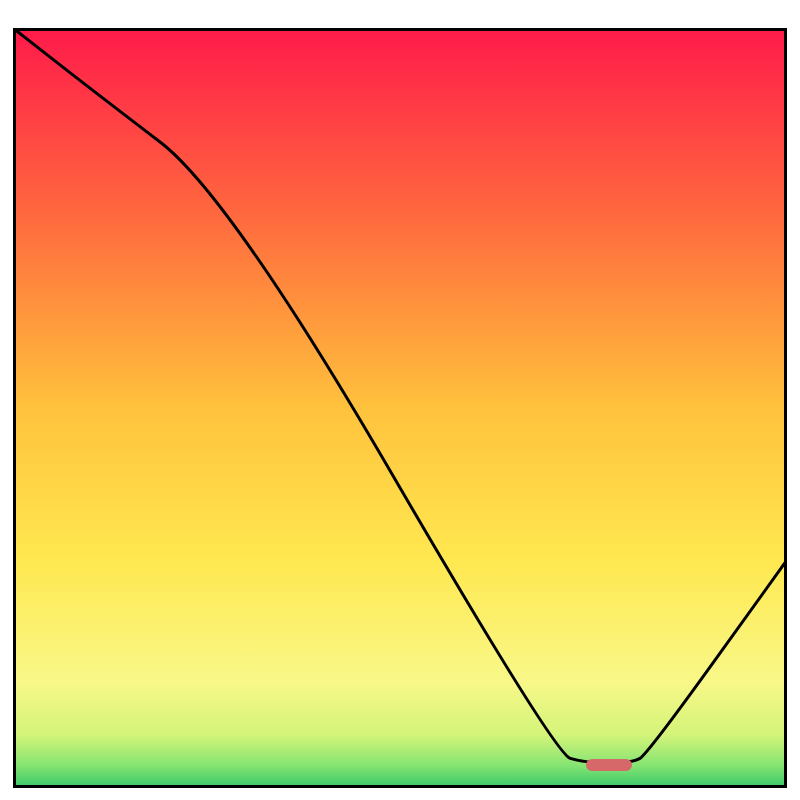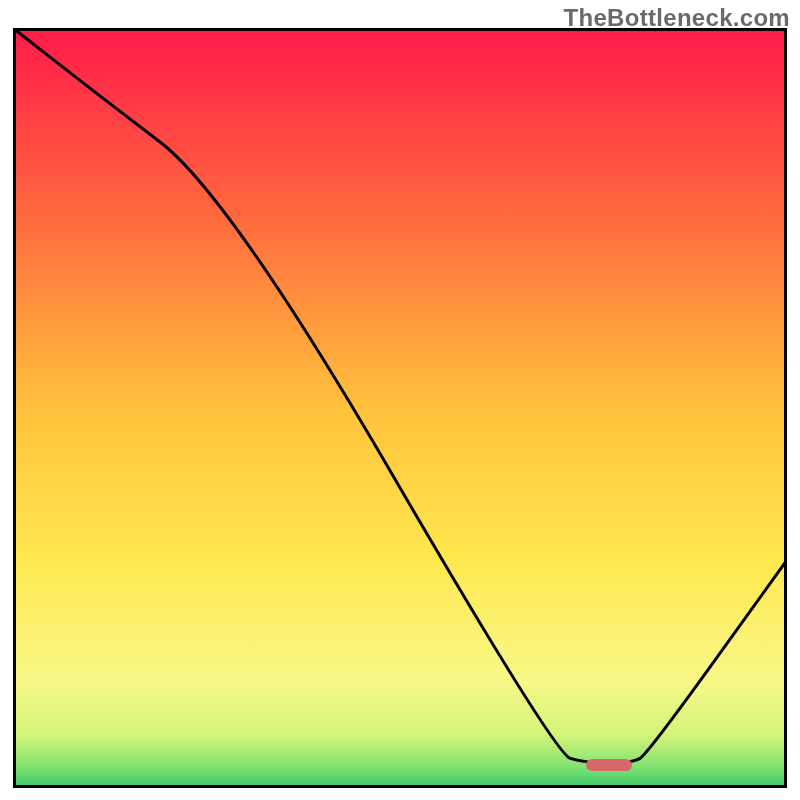--- a/index.html
+++ b/index.html
@@ -56,21 +56,20 @@
     height: 12px;
     border-radius: 6px;
     background: #d6686a;
     z-index: 6;
   }
 </style>
 </head>
 <body>
 
 <div class="stage">
-  <div class="watermark">TheBottleneck.com</div>
 
   <div class="plot">
     <svg viewBox="0 0 774 760" preserveAspectRatio="none">
       <defs>
         <linearGradient id="bg" x1="0" y1="0" x2="0" y2="1">
             <stop offset="0%" stop-color="#ff1a4a"></stop>
             <stop offset="25%" stop-color="#ff6a3e"></stop>
             <stop offset="50%" stop-color="#ffc23c"></stop>
             <stop offset="70%" stop-color="#ffe850"></stop>
             <stop offset="86%" stop-color="#f8f888"></stop>

